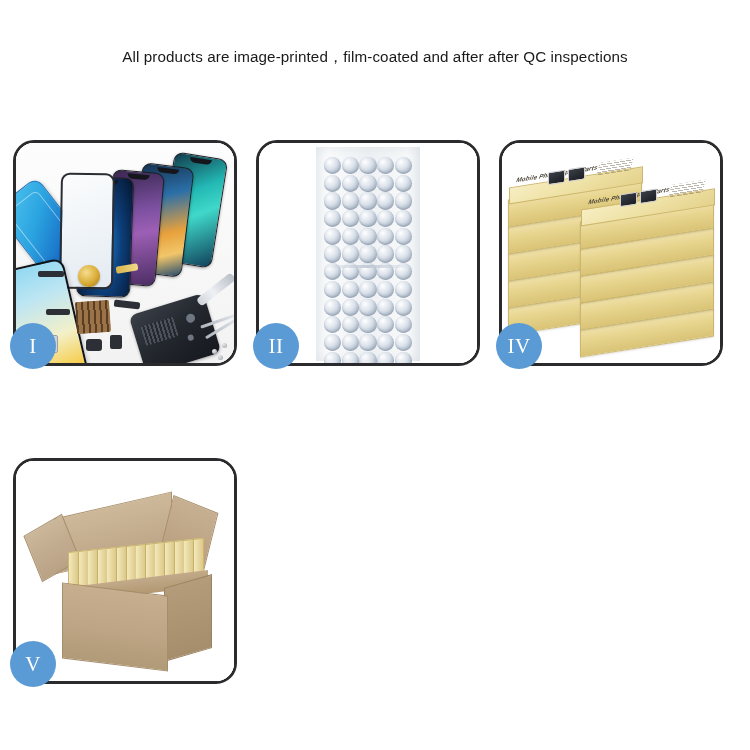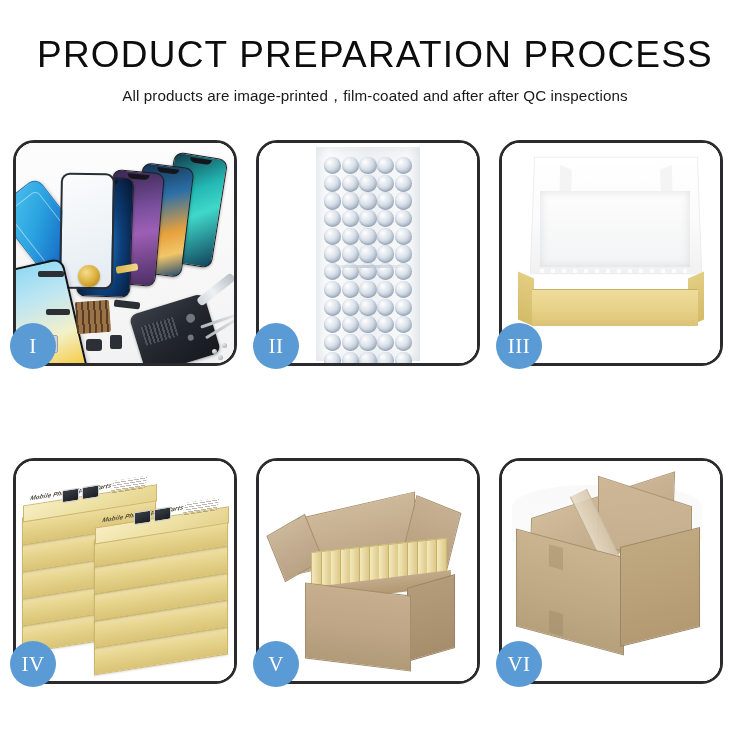--- a/index.html
+++ b/index.html
@@ -381,21 +381,20 @@
   .c6-wrap{
     position:absolute; left:10px; top:24px; width:190px; height:56px;
     background: linear-gradient(180deg, rgba(248,248,248,.85), rgba(236,238,240,.25));
     border-radius:40% 40% 0 0;
   }
 </style>
 </head>
 <body>
 
 <div class="header">
-  <div class="title">PRODUCT PREPARATION PROCESS</div>
   <div class="subtitle">All products are image-printed，film-coated and after after QC inspections</div>
 </div>
 
 <div class="grid">
 
   <div class="panel">
     <div class="panel-inner">
       <div class="scene1">
         <div class="blue-shield"></div>
         <div class="ph ph-a2">
@@ -501,36 +500,20 @@
               <span class="bub"></span>
               <span class="bub"></span>
             </div>
           <div class="pouch-seam"></div>
         </div>
       </div>
     </div>
     <div class="badge">II</div>
   </div>
 
-  <div class="panel">
-    <div class="panel-inner">
-      <div class="scene3">
-        <div class="b3-lid">
-          <span class="b3-lidflap"></span>
-          <span class="b3-lidflap r"></span>
-        </div>
-        <div class="b3-foam"></div>
-        <div class="b3-inner"></div>
-        <div class="b3-side"></div>
-        <div class="b3-side r"></div>
-        <div class="b3-front"></div>
-      </div>
-    </div>
-    <div class="badge">III</div>
-  </div>
 
   <div class="panel">
     <div class="panel-inner">
       <div class="scene4">
         <div class="stack" id="box-stack">
             <div class="ybox" style="left: 2px; top: 142px; z-index: 6;"></div>
             <div class="ybox" style="left: 2px; top: 115px; z-index: 7;"></div>
             <div class="ybox" style="left: 2px; top: 88px; z-index: 8;"></div>
             <div class="ybox" style="left: 2px; top: 61px; z-index: 9;"></div>
             <div class="ybox" style="left: 2px; top: 34px; z-index: 10;">
@@ -582,30 +565,14 @@
             <i style="left: 124.8px;"></i>
           </div>
         <div class="c5-top"></div>
         <div class="c5-rside"></div>
         <div class="c5-front"></div>
       </div>
     </div>
     <div class="badge">V</div>
   </div>
 
-  <div class="panel">
-    <div class="panel-inner">
-      <div class="scene6">
-        <div class="c6-wrap"></div>
-        <div class="c6-top"></div>
-        <div class="c6-top2"></div>
-        <div class="c6-tape"></div>
-        <div class="c6-front">
-          <span class="c6-seam" style="left:32px;top:6px;"></span>
-          <span class="c6-seam" style="left:32px;top:72px;"></span>
-        </div>
-        <div class="c6-right"></div>
-      </div>
-    </div>
-    <div class="badge">VI</div>
-  </div>
 
 </div>
 
 </body></html>

